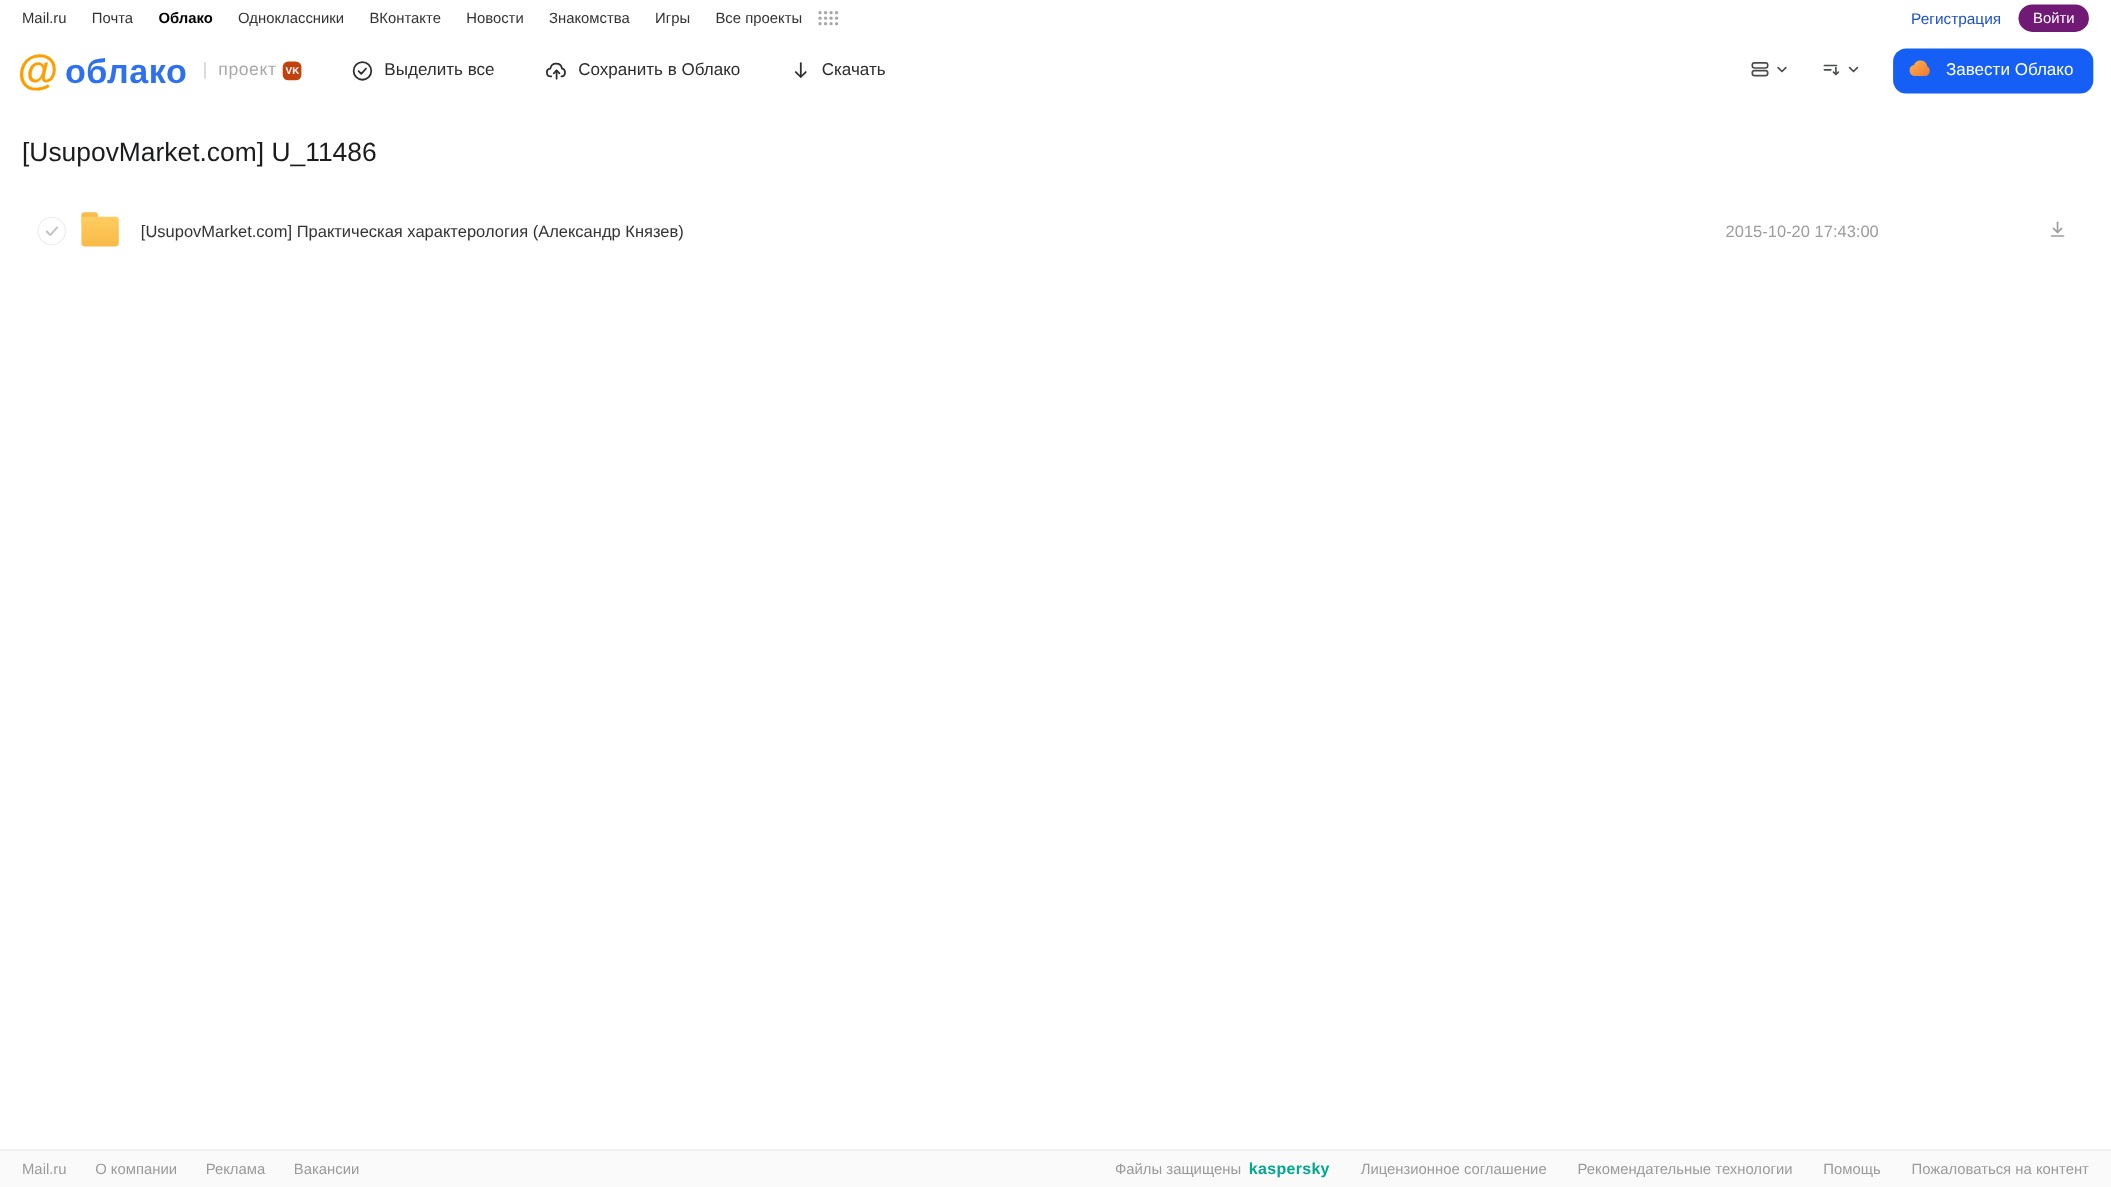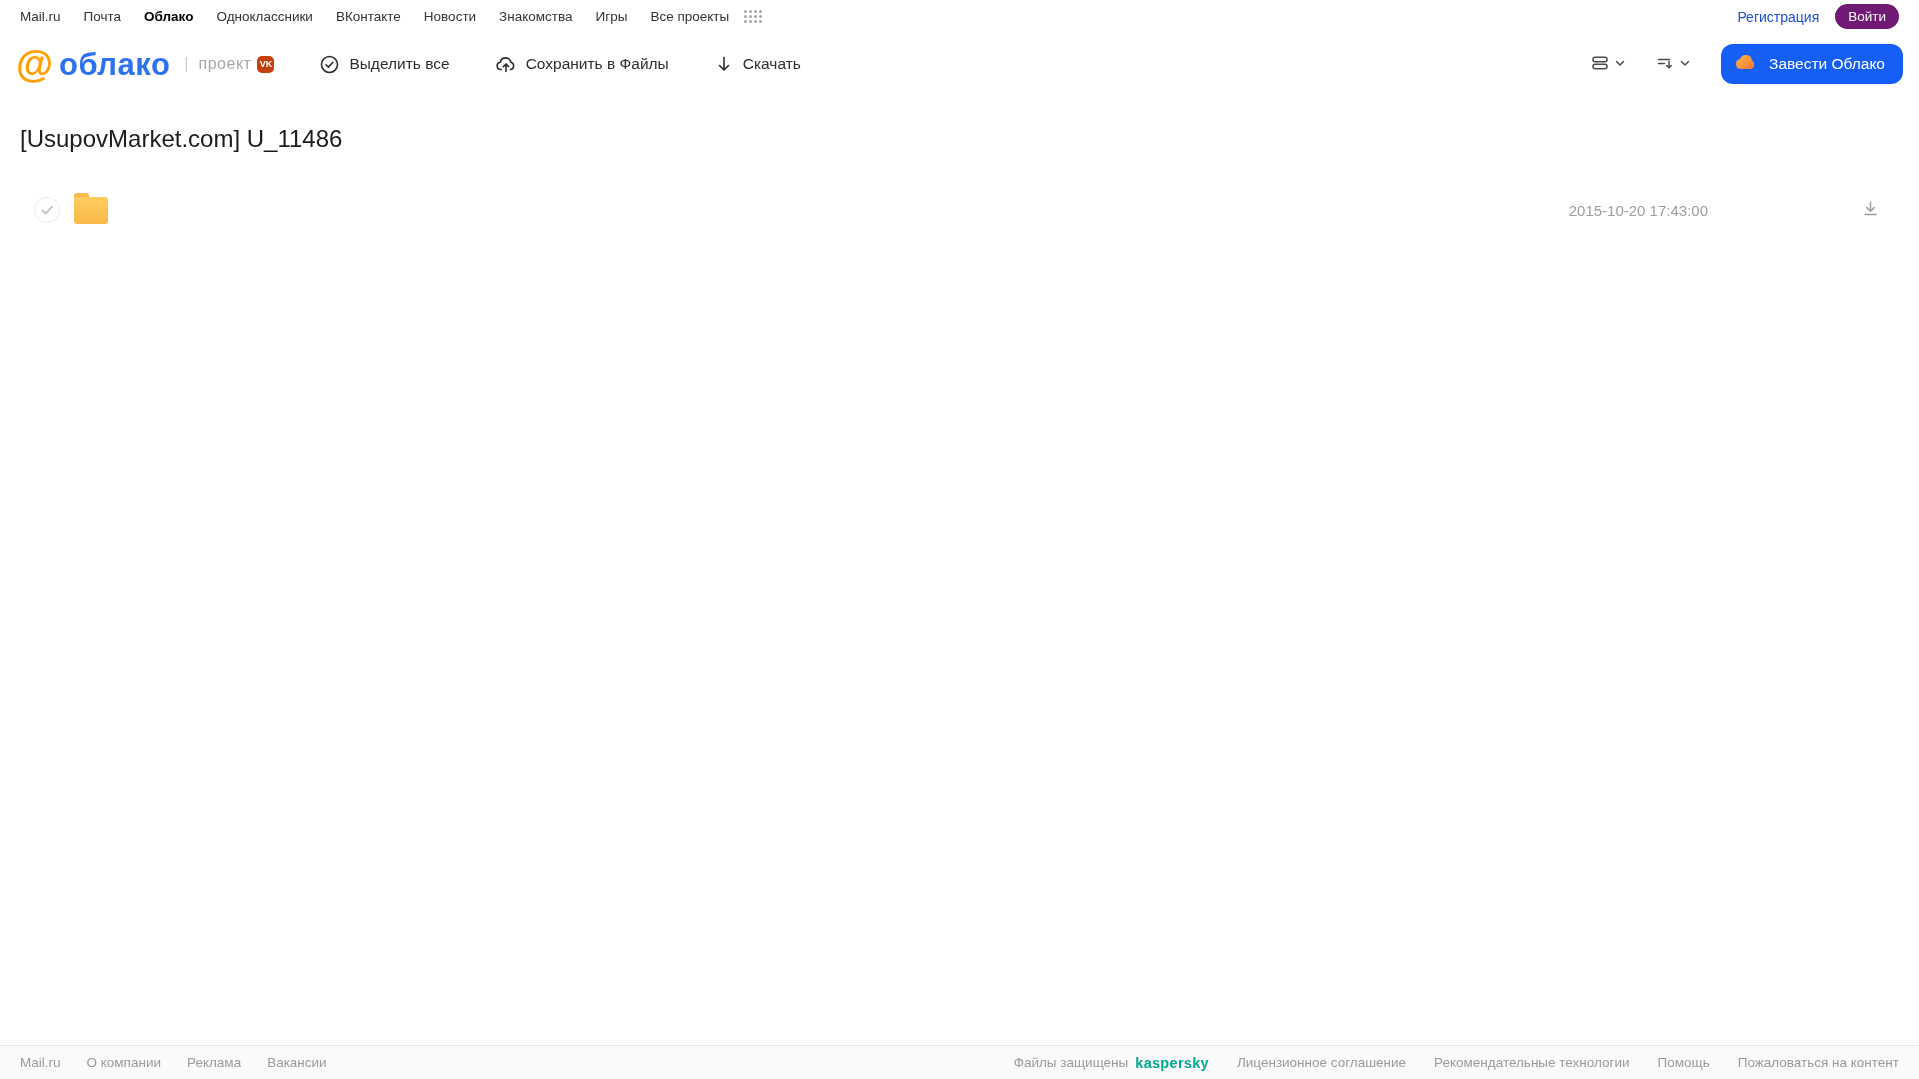--- a/index.html
+++ b/index.html
@@ -235,21 +235,21 @@
       <span>Выделить все</span>
     </button>
     <button class="tool-btn">
       <span>
         <svg width="20" height="19" viewBox="0 0 20 19" fill="none">
           <path d="M5.2 14.5H4.8a3.6 3.6 0 0 1-.5-7.17 5.4 5.4 0 0 1 10.6-.1 3.8 3.8 0 0 1 .1 7.27h-.6" stroke="#2c2d2e" stroke-width="1.6" stroke-linecap="round"></path>
           <path d="M10 16.5V9.2" stroke="#2c2d2e" stroke-width="1.6" stroke-linecap="round"></path>
           <path d="M7.4 11.6L10 9l2.6 2.6" stroke="#2c2d2e" stroke-width="1.6" stroke-linecap="round" stroke-linejoin="round"></path>
         </svg>
       </span>
-      <span>Сохранить в Файлы</span>
+      <span>Сохранить в Облако</span>
     </button>
     <button class="tool-btn">
       <span>
         <svg width="18" height="19" viewBox="0 0 18 19" fill="none">
           <path d="M9 2.5v12" stroke="#2c2d2e" stroke-width="1.6" stroke-linecap="round"></path>
           <path d="M4.5 10.5L9 15l4.5-4.5" stroke="#2c2d2e" stroke-width="1.6" stroke-linecap="round" stroke-linejoin="round"></path>
         </svg>
       </span>
       <span>Скачать</span>
     </button>
@@ -308,20 +308,21 @@
     <div class="file-row">
       <span class="row-check">
         <svg width="13" height="11" viewBox="0 0 13 11" fill="none">
           <path d="M1.5 5.5l3.2 3.2 6.3-7" stroke="#c3c3c3" stroke-width="1.8" stroke-linecap="round" stroke-linejoin="round"></path>
         </svg>
       </span>
       <span class="folder-icon">
         <span class="folder-back"></span>
         <span class="folder-body"></span>
       </span>
+      <span class="file-name">[UsupovMarket.com] Практическая характерология (Александр Князев)</span>
       <span class="row-right">
         <span class="file-date">2015-10-20 17:43:00</span>
         <button class="row-download">
           <span>
             <svg width="17" height="17" viewBox="0 0 17 17" fill="none">
               <path d="M8.5 2v9" stroke="#9d9d9d" stroke-width="1.5" stroke-linecap="round"></path>
               <path d="M4.8 7.6l3.7 3.7 3.7-3.7" stroke="#9d9d9d" stroke-width="1.5" stroke-linecap="round" stroke-linejoin="round"></path>
               <path d="M3 14.5h11" stroke="#9d9d9d" stroke-width="1.5" stroke-linecap="round"></path>
             </svg>
           </span>

